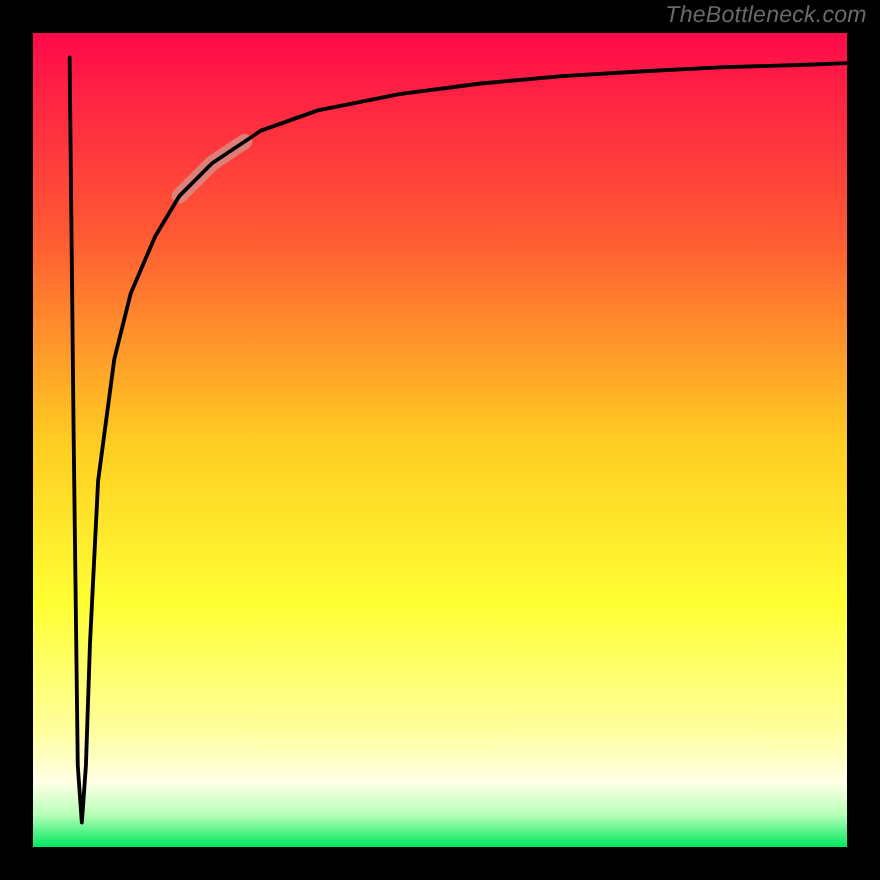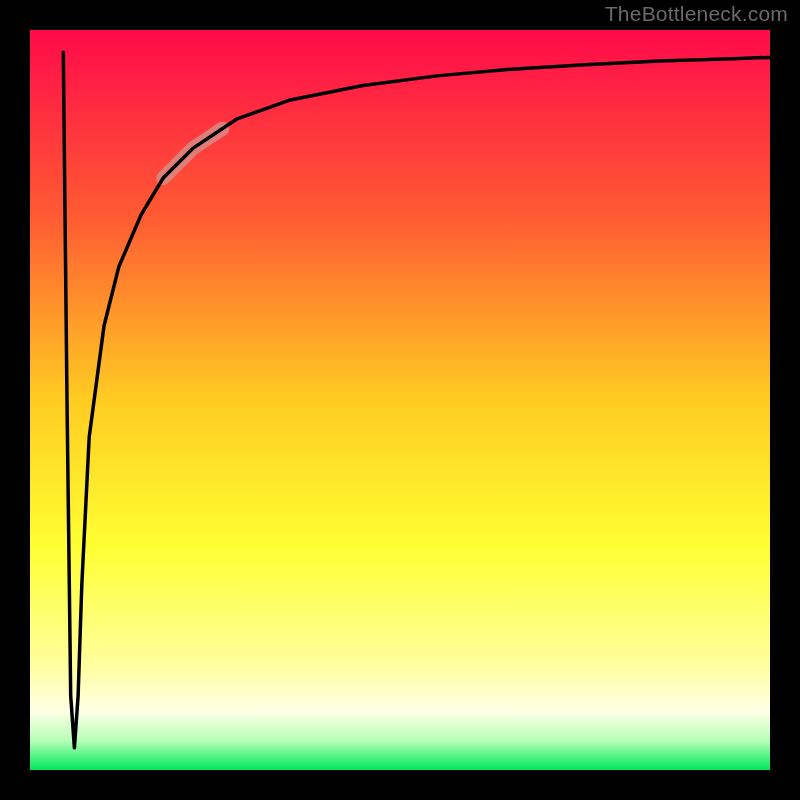--- a/index.html
+++ b/index.html
@@ -8,20 +8,21 @@
     width: 800px;
     height: 800px;
     background: #000;
     overflow: hidden;
     font-family: Arial, Helvetica, sans-serif;
   }
   .stage {
     position: relative;
     width: 800px;
     height: 620px;
+    font-style: italic;
   }
   .watermark {
     position: absolute;
     top: 2px;
     right: 12px;
     color: #6a6a6a;
     font-size: 21px;
     letter-spacing: 0.2px;
     user-select: none;
     pointer-events: none;

